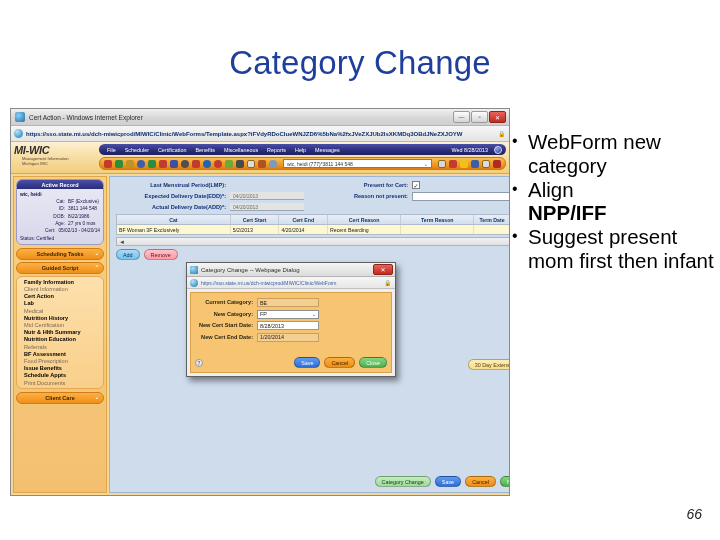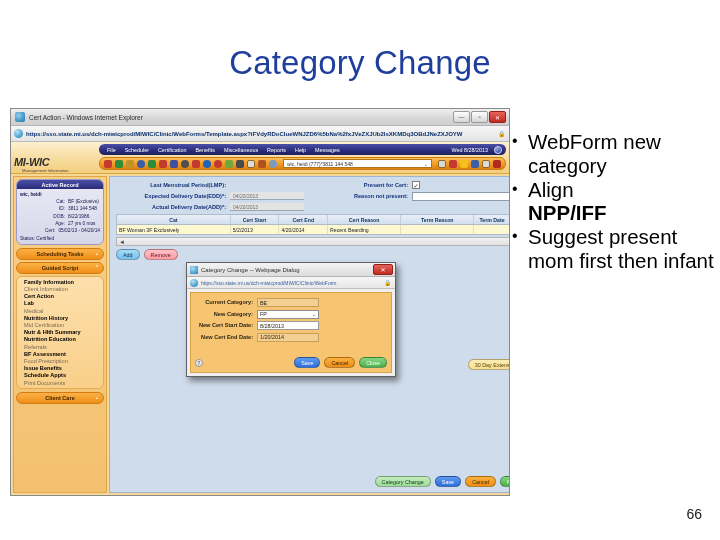--- a/index.html
+++ b/index.html
@@ -24,21 +24,21 @@
     font-size:20.5px; line-height:1.16; color:#000;
   }
   .bul{ display:flex; margin-bottom:0px; }
   .bul .dot{ width:16px; flex:0 0 16px; font-size:16px; line-height:1.35; }
   .bul .txt{ flex:1 1 auto; }
   .sub{ margin-left:16px; font-weight:bold; }
 
   
   .pagenum{
     position:absolute; right:18px; bottom:18px;
-    font-size:14px; color:#222;
+    font-size:14px; color:#222;font-style:italic;
   }
 
   
   .ie-window{
     position:absolute; left:10px; top:108px;
     width:500px; height:388px;
     background:#d9d9d9;
     border:1px solid #8a8a8a;
     box-shadow:0 0 0 1px #f2f2f2 inset;
     font-size:6px;
@@ -88,21 +88,21 @@
   }
   .ie-lock{ font-size:6px; color:#555; margin-left:2px;}
 
   
   .app-head{
     height:32px;
     background:linear-gradient(#fdf0d2,#f8dfa6 45%,#f3cf7e);
     border-bottom:1px solid #d8a93f;
     display:flex; align-items:stretch; position:relative;
   }
-  .logo-box{ width:88px; padding:2px 0 0 3px;margin-top:12px; }
+  .logo-box{ width:88px; padding:2px 0 0 3px; }
   .logo-main{
     font-size:11px; font-weight:bold; color:#2e2e2e; letter-spacing:-.3px;
     font-style:italic;
   }
   .logo-sub{ font-size:4.2px; color:#55413a; line-height:1.25; padding-left:8px;}
   .head-right{ flex:1 1 auto; padding:2px 3px 0 0; }
   .menu-strip{
     height:11px; border-radius:6px;
     background:linear-gradient(#4a4fa8,#2a2d7a 60%,#1e2060);
     display:flex; align-items:center; gap:9px;

